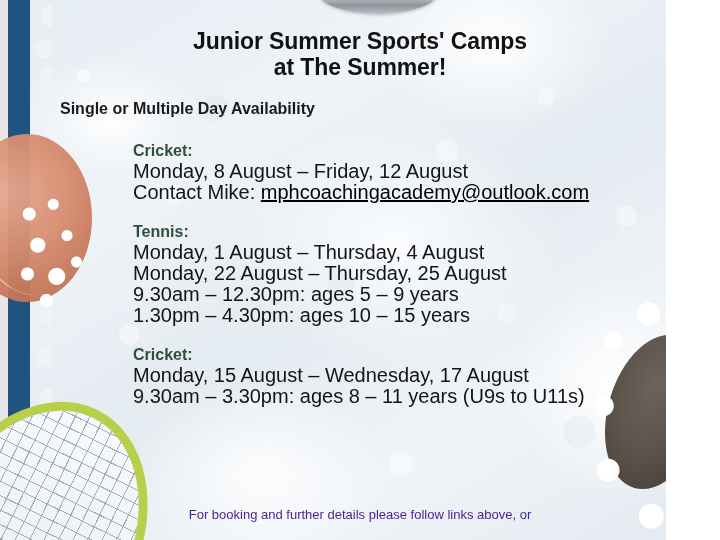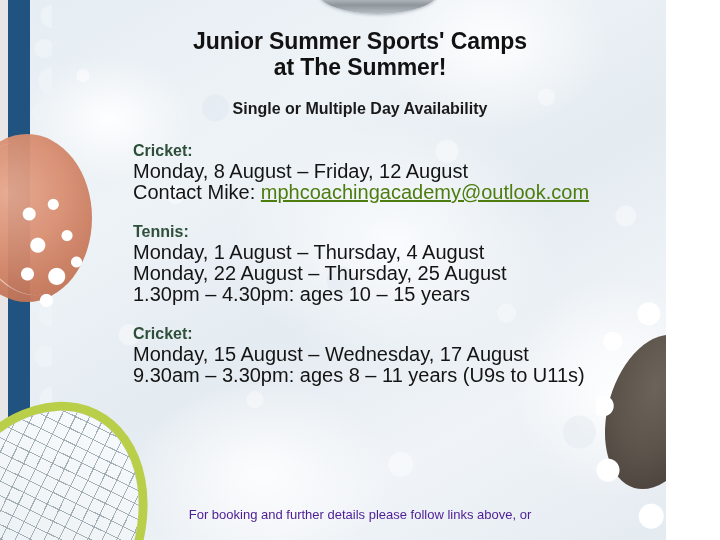--- a/index.html
+++ b/index.html
@@ -215,21 +215,20 @@
     font-weight: bold;
     line-height: 26px;
     color: #121212;
     letter-spacing: -0.1px;
   }
   .subtitle {
     position: absolute;
     left: 60px;
     top: 100px;
     width: 600px;
-    text-align: center;
     font-size: 16px;
     font-weight: bold;
     color: #1a1a1a;
   }
 
   .sections {
     position: absolute;
     left: 133px;
     top: 140px;
     width: 470px;
@@ -243,21 +242,21 @@
     color: #2e4f3a;
     line-height: 21px;
   }
   .sec-line {
     font-size: 20px;
     color: #141414;
     line-height: 21px;
     white-space: nowrap;
   }
   .email {
-    color: #4d7c0f;
+    color: #000000;
     text-decoration: underline;
   }
 
   .footer-note {
     position: absolute;
     left: 60px;
     top: 507px;
     width: 600px;
     text-align: center;
     font-size: 13px;
@@ -310,20 +309,21 @@
         <div class="sec-line">
           <span>Contact Mike:</span>
           <a class="email" href="#">mphcoachingacademy@outlook.com</a>
         </div>
       </div>
 
       <div class="section">
         <div class="sec-head">Tennis:</div>
         <div class="sec-line">Monday, 1 August – Thursday, 4 August</div>
         <div class="sec-line">Monday, 22 August – Thursday, 25 August</div>
+        <div class="sec-line">9.30am – 12.30pm: ages 5 – 9 years</div>
         <div class="sec-line">1.30pm – 4.30pm: ages 10 – 15 years</div>
       </div>
 
       <div class="section">
         <div class="sec-head">Cricket:</div>
         <div class="sec-line">Monday, 15 August – Wednesday, 17 August</div>
         <div class="sec-line">9.30am – 3.30pm: ages 8 – 11 years (U9s to U11s)</div>
       </div>
 
     </div>

